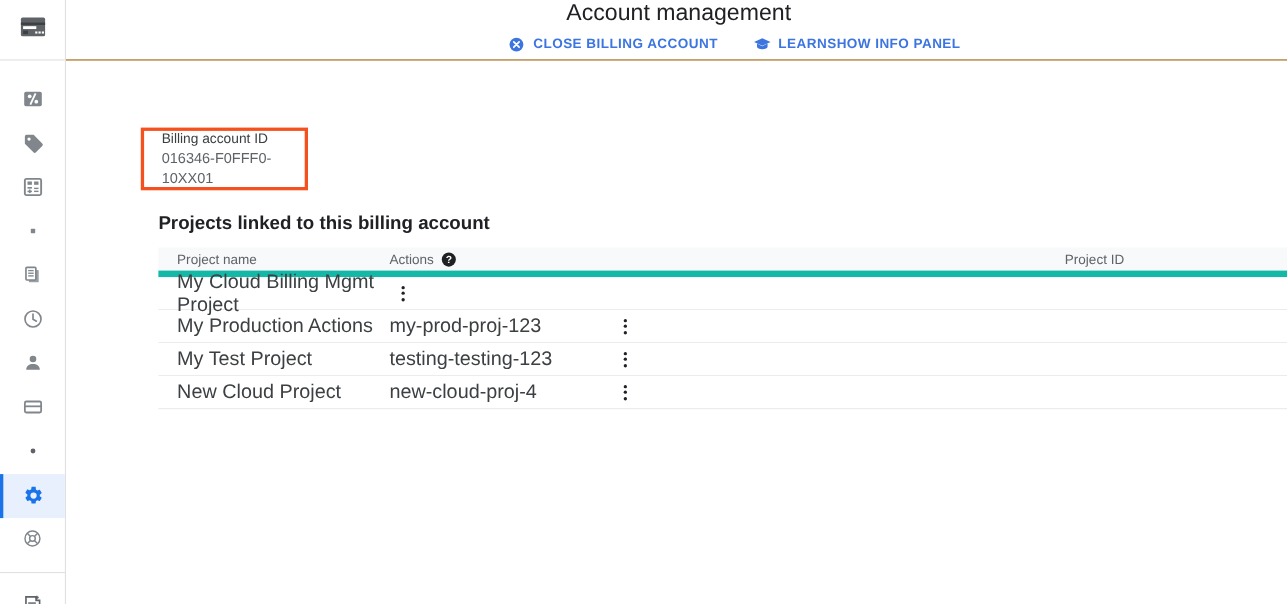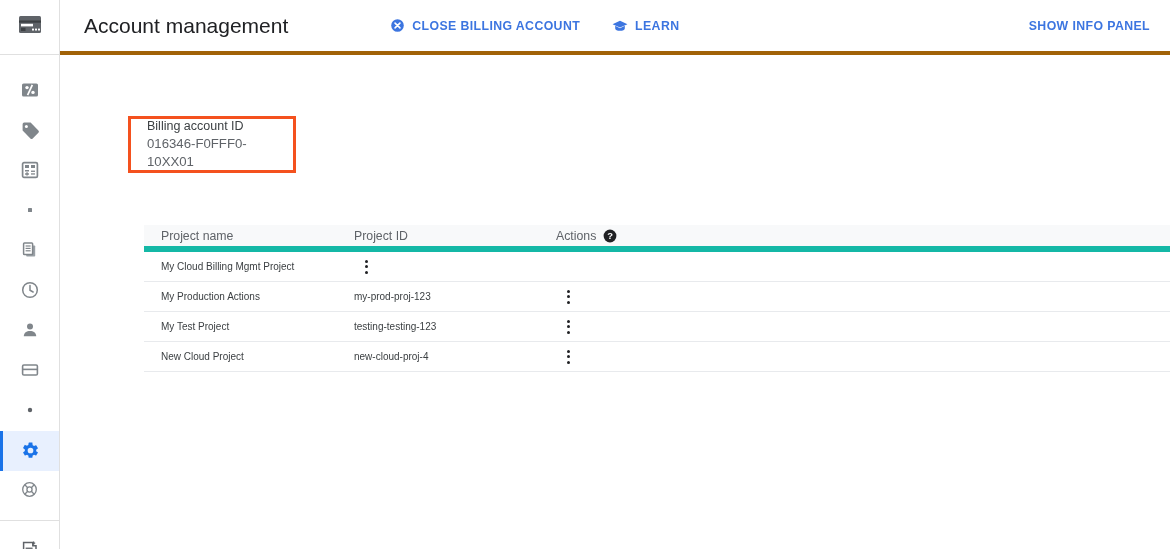--- a/index.html
+++ b/index.html
@@ -78,25 +78,26 @@
     display: flex;
     flex-direction: column;
     background: #ffffff;
     position: relative;
     min-width: 0;
   }
 
   .topbar {
     height: 55px;
     min-height: 55px;
-    border-bottom: 4px solid #a16207;
+    border-bottom: 1px solid #a16207;
     display: flex;
     align-items: center;
     padding: 0 20px 0 24px;
     background: #ffffff;
+    flex-direction: column;
   }
 
   .page-title {
     font-size: 21px;
     color: #202124;
     font-weight: 400;
     letter-spacing: 0;
     white-space: nowrap;
   }
 
@@ -135,21 +136,21 @@
     padding: 0;
     position: relative;
     flex: 1;
     overflow: hidden;
   }
 
   .acct-card {
     position: absolute;
     left: 68px;
     top: 61px;
-    width: 168px;
+    width: 152px;
     height: 57px;
     border: 3px solid #f4511e;
     background: #ffffff;
     display: flex;
     flex-direction: column;
     justify-content: center;
     padding-left: 16px;
   }
   .acct-label {
     font-size: 12.5px;
@@ -203,21 +204,21 @@
   }
 
   .trow {
     display: flex;
     align-items: center;
     height: 30px;
     border-bottom: 1px solid #e8eaed;
     background: #ffffff;
   }
   .td {
-    font-size: 10px;
+    font-size: 18px;
     color: #3c4043;
     display: flex;
     align-items: center;
   }
 
   .kebab {
     width: 20px;
     height: 24px;
     display: flex;
     flex-direction: column;
@@ -425,35 +426,36 @@
       </div>
     </div>
 
     <div class="content">
 
       <div class="acct-card">
         <div class="acct-label">Billing account ID</div>
         <div class="acct-value">016346-F0FFF0-10XX01</div>
       </div>
 
+      <div class="section-title">Projects linked to this billing account</div>
 
       <div class="table-wrap">
 
         <div class="thead">
           <div class="th col-name">Project name</div>
-          <div class="th col-id">Project ID</div>
           <div class="th col-act">
             <span>Actions</span>
             <span class="help-icon">
               <svg width="14" height="14" viewBox="0 0 14 14">
                 <circle cx="7" cy="7" r="6.4" fill="#202124"></circle>
                 <text x="7" y="10.4" font-size="9.4" font-family="Liberation Sans, sans-serif" font-weight="bold" fill="#ffffff" text-anchor="middle">?</text>
               </svg>
             </span>
           </div>
+          <div class="th col-id">Project ID</div>
         </div>
 
         <div class="trow">
           <div class="td col-name">My Cloud Billing Mgmt Project</div>
           <div class="td col-act">
             <span class="kebab">
                 <i></i>
                 <i></i>
                 <i></i>
               </span>

